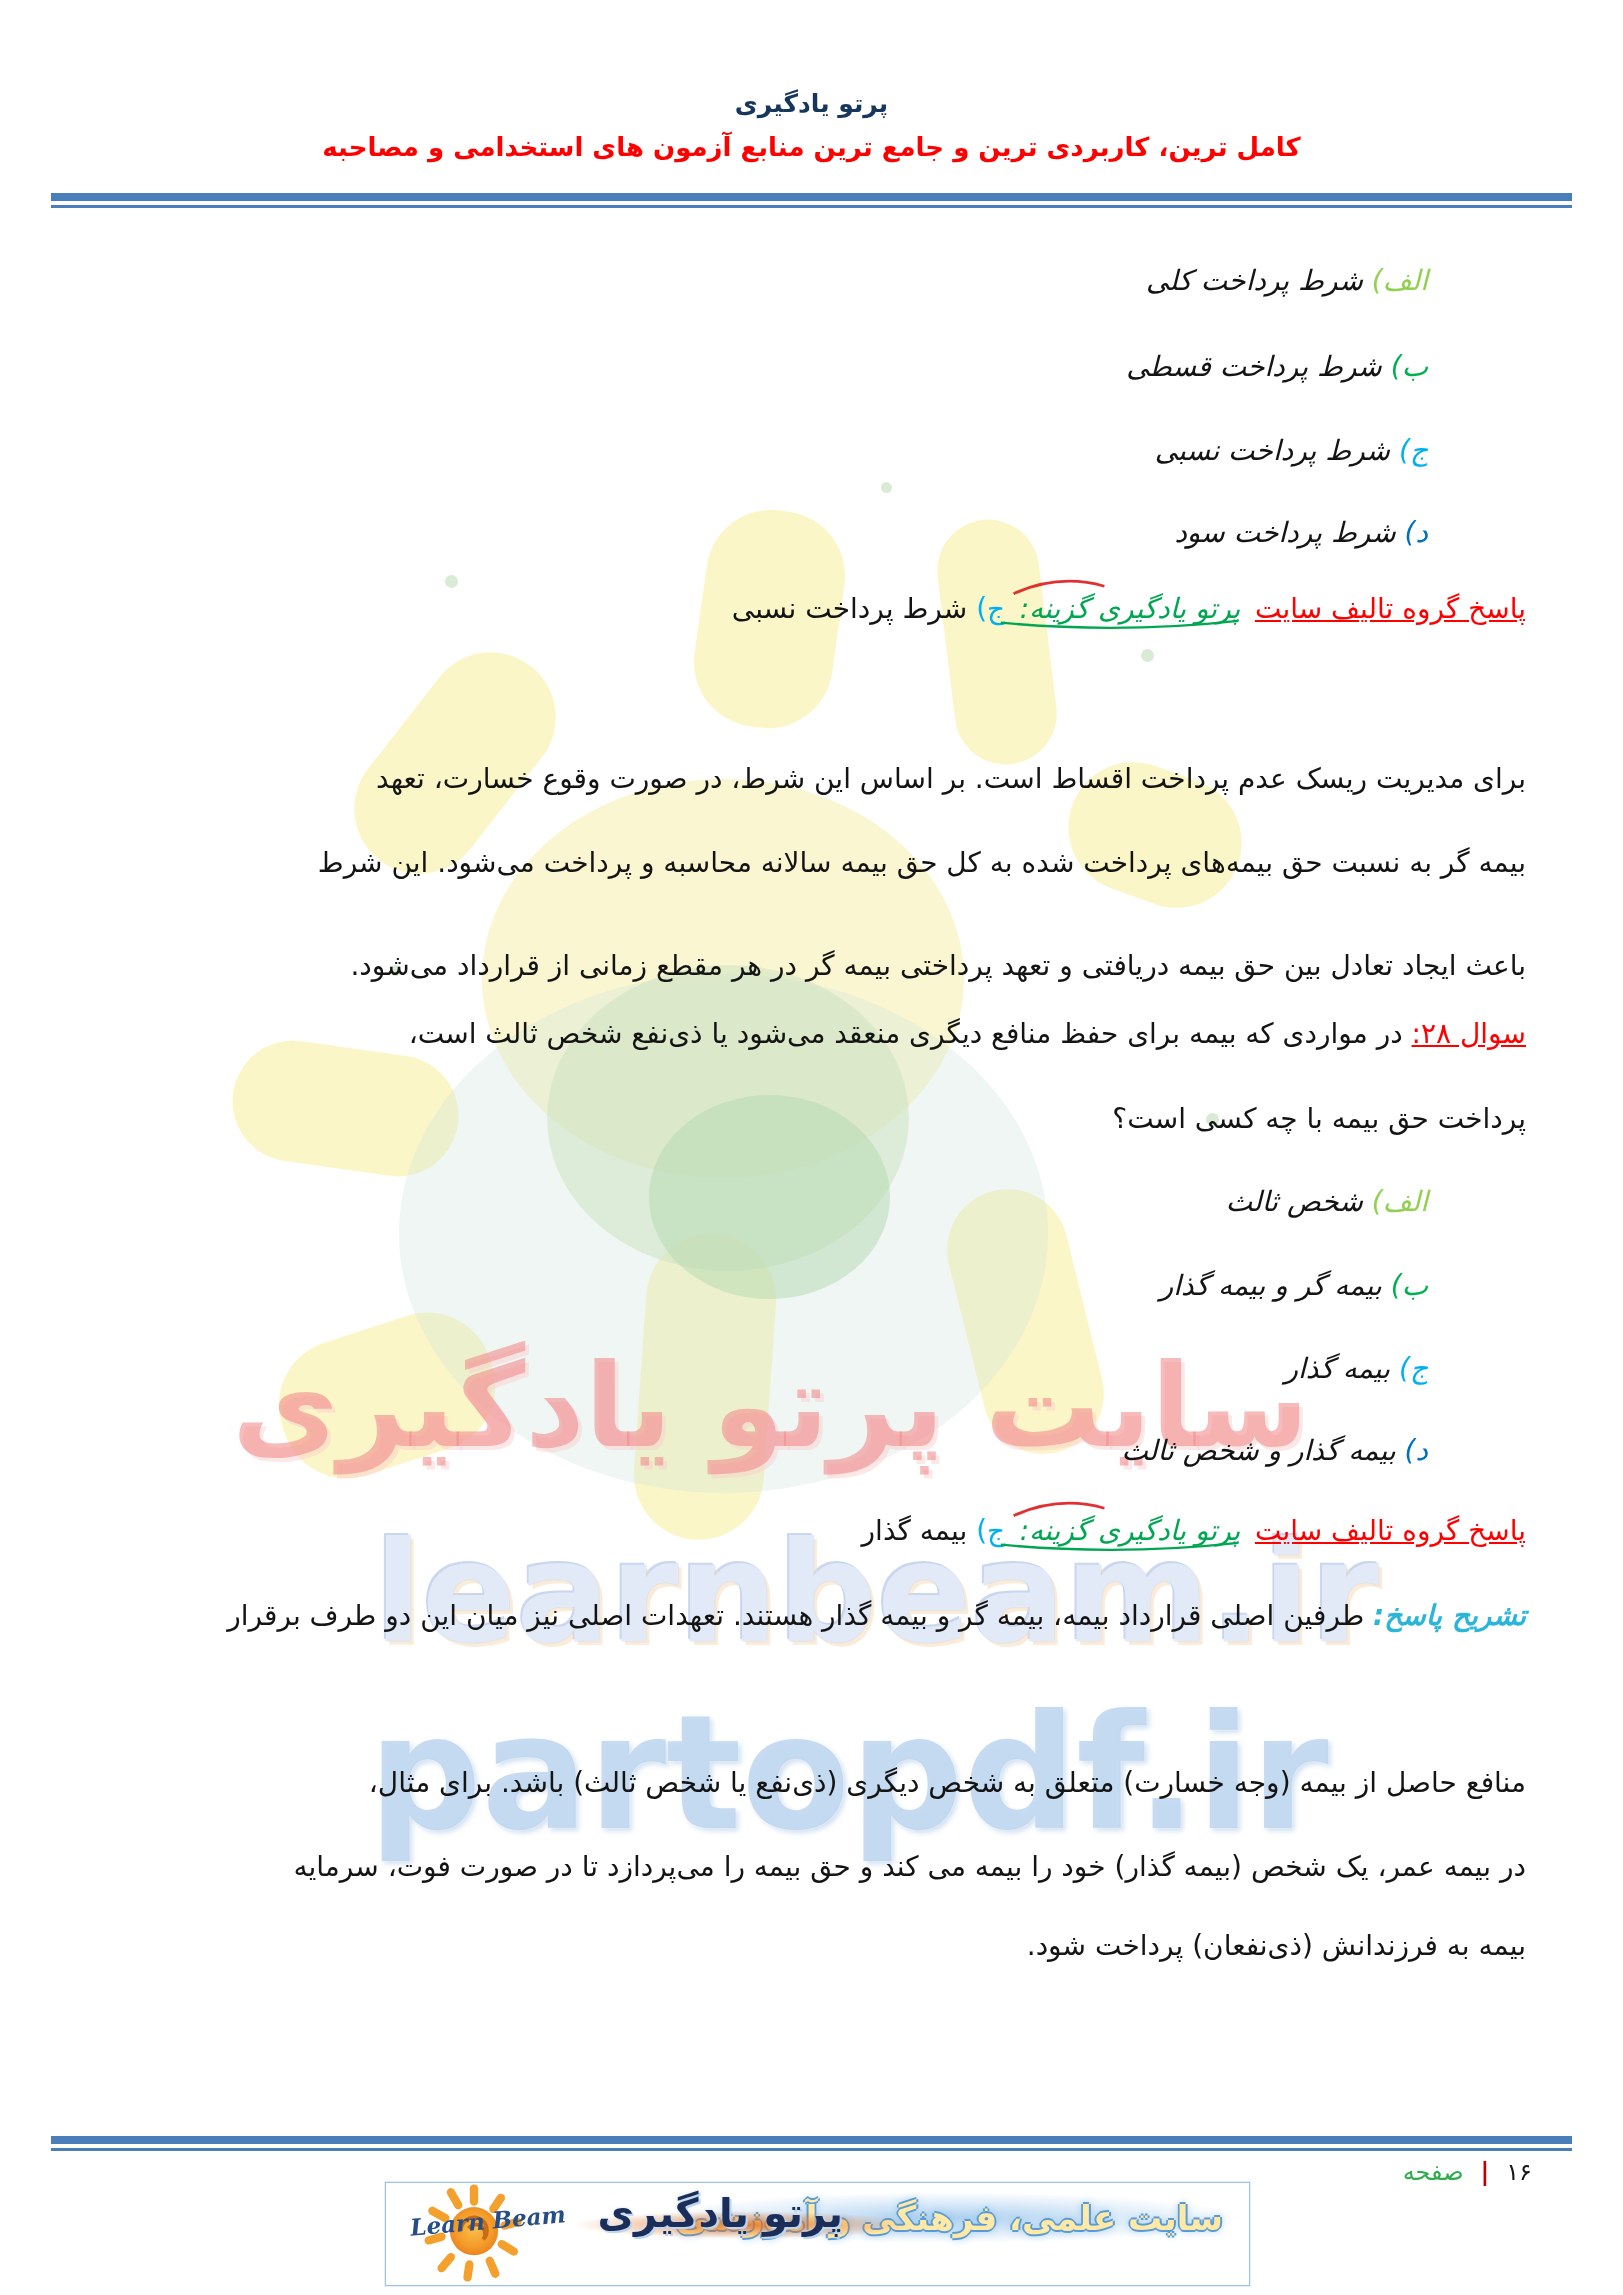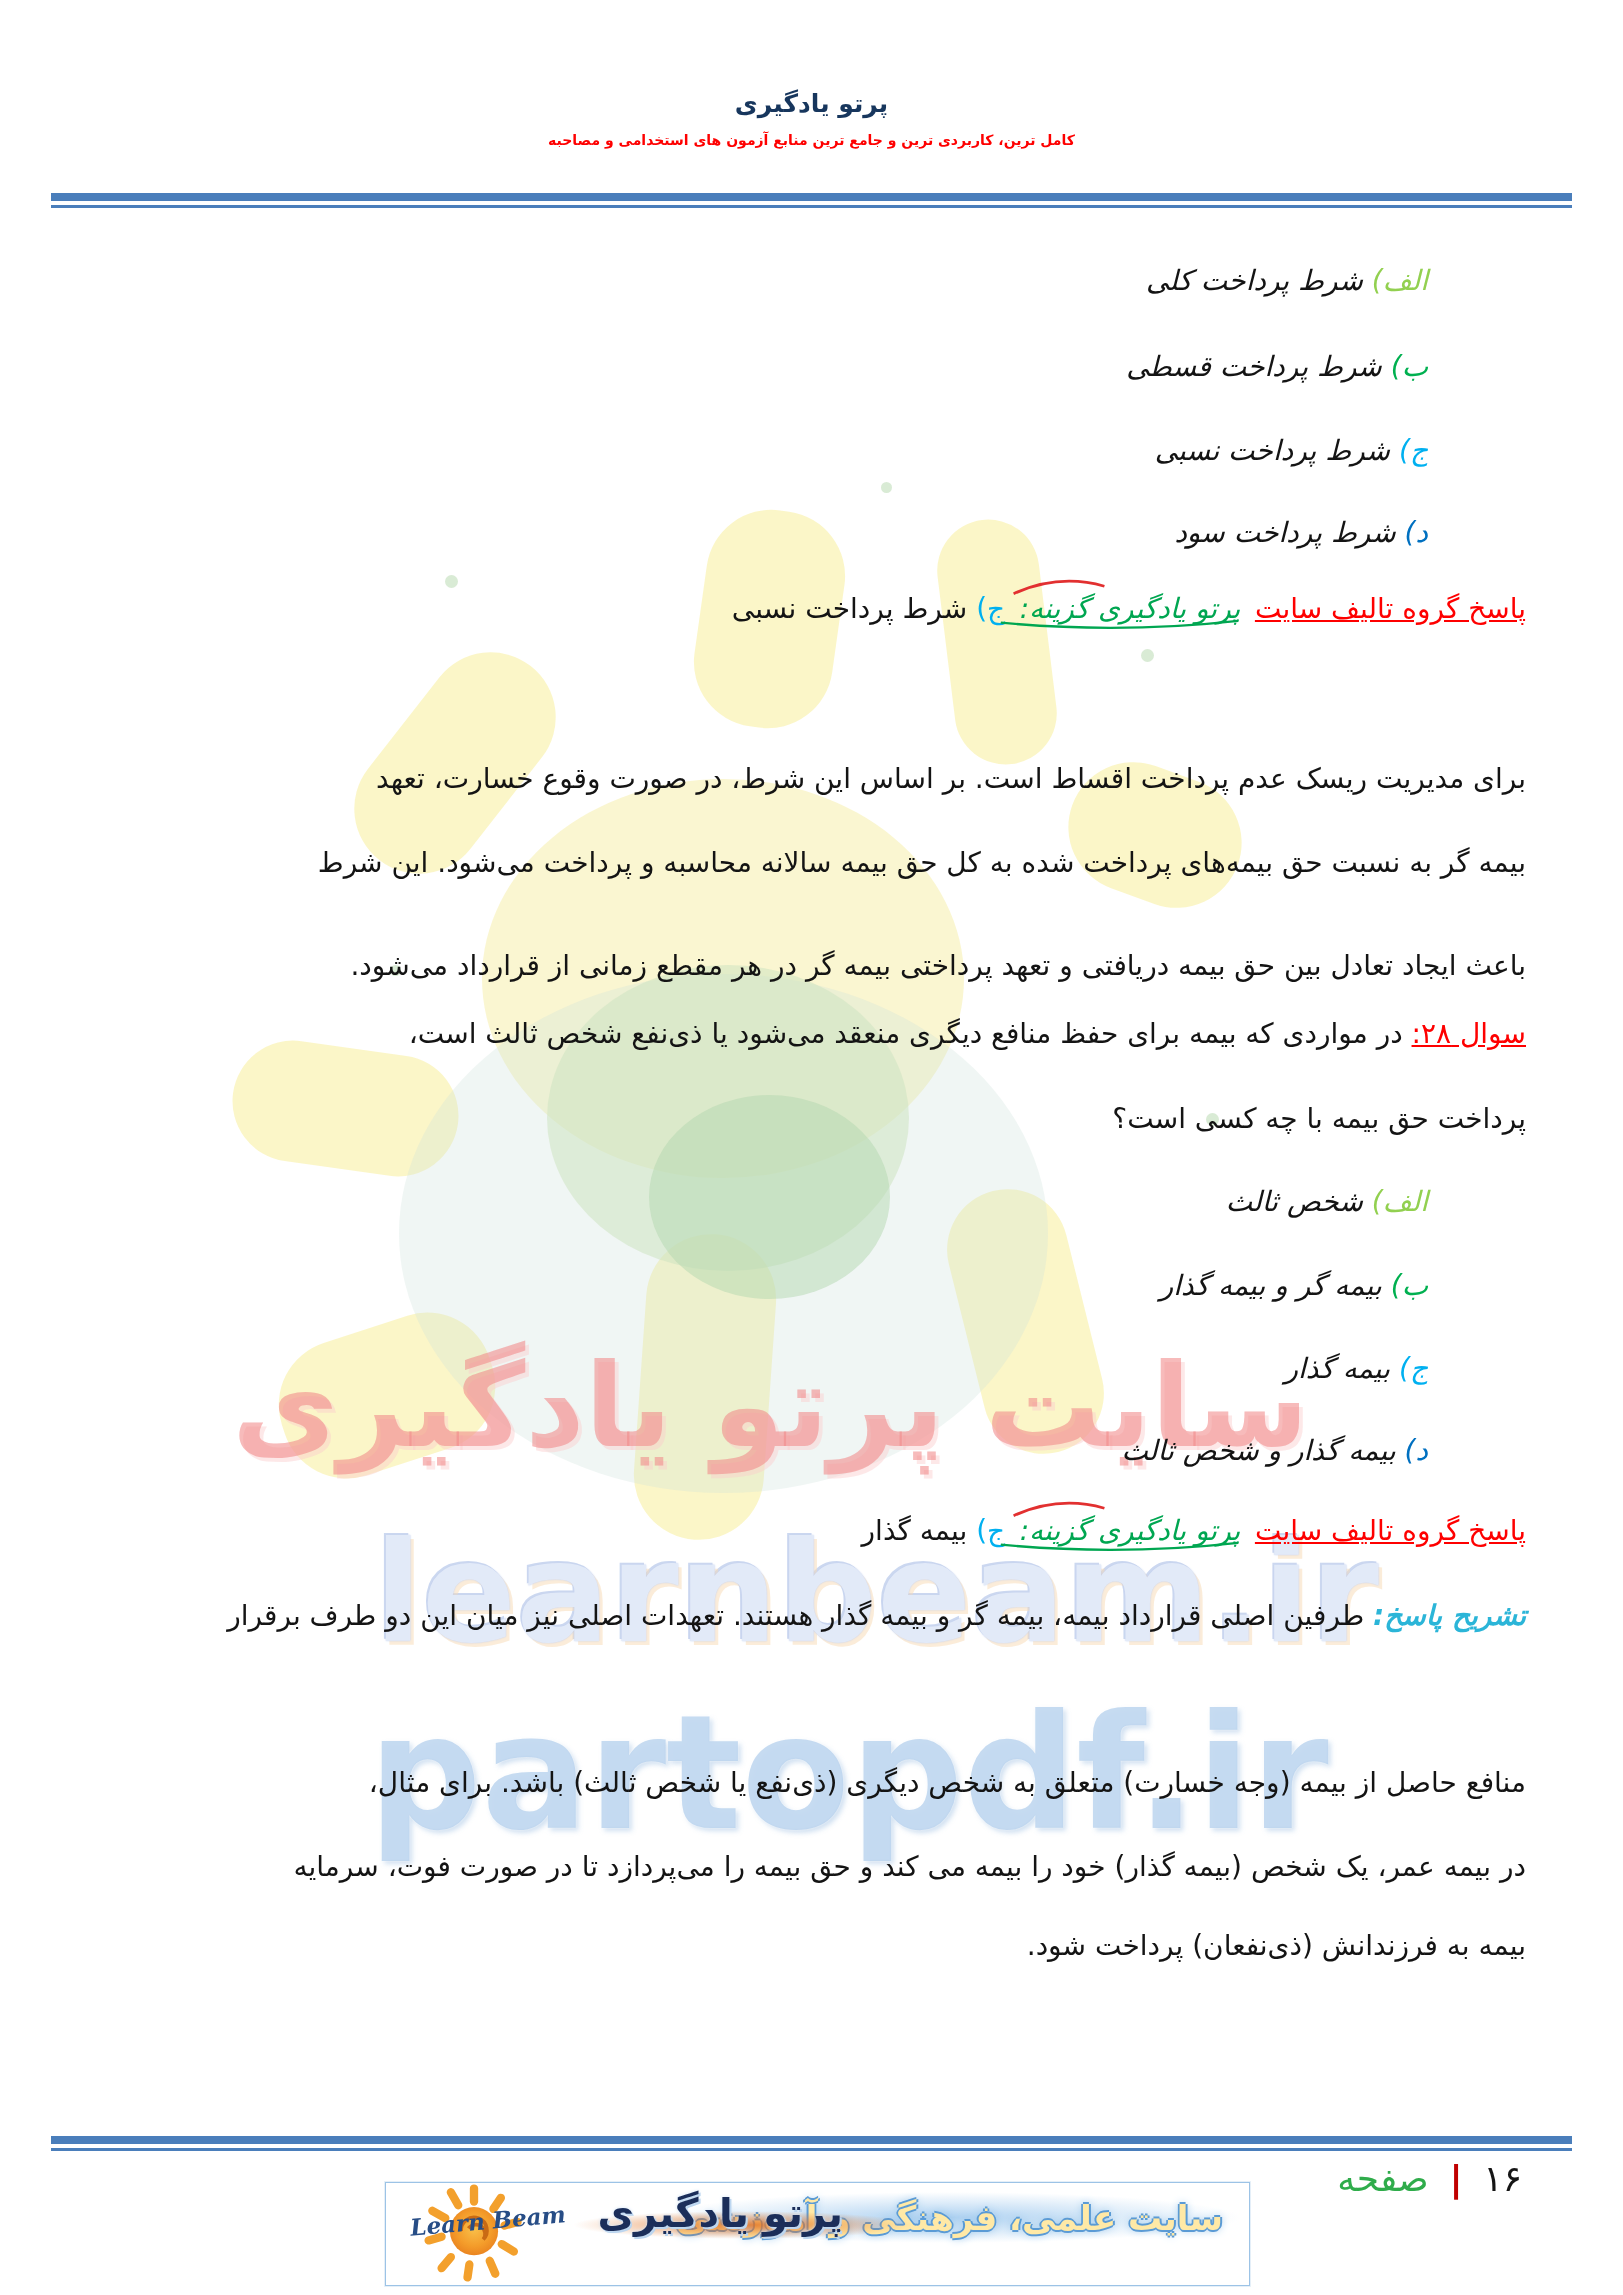--- a/index.html
+++ b/index.html
@@ -3,21 +3,21 @@
 <meta charset="utf-8">
 <style>
   html,body{margin:0;padding:0;background:#ffffff;}
   .page{position:relative;width:1623px;height:2296px;background:#ffffff;overflow:hidden;
         font-family:"DejaVu Sans",sans-serif;direction:rtl;}
 
   
   .hdr-title{position:absolute;top:89px;left:0;right:0;text-align:center;
              color:#17365d;font-size:25px;font-weight:bold;z-index:3;}
   .hdr-sub{position:absolute;top:132px;left:0;right:0;text-align:center;
-           color:#fe0000;font-size:14px;font-weight:bold;z-index:3;}
+           color:#fe0000;font-size:26px;font-weight:bold;z-index:3;}
   .rule{position:absolute;left:51px;right:51px;background:#4a7ebb;z-index:3;}
   .rule-top-thick{top:193px;height:8.3px;}
   .rule-top-thin{top:205px;height:2.8px;}
   .rule-bot-thick{top:2136px;height:8.3px;}
   .rule-bot-thin{top:2148px;height:2.8px;}
 
   
   .line{position:absolute;right:97px;left:83px;text-align:right;font-size:28px;
         color:#141414;white-space:nowrap;z-index:3;}
   .opt{right:195px;font-style:italic;}
@@ -40,21 +40,21 @@
            font-size:116px;font-weight:bold;color:rgba(242,137,137,.58);
            text-shadow:3.7px 3.7px 0 rgba(250,205,205,.45);white-space:nowrap;z-index:1;}
   .wm-latin{position:absolute;direction:ltr;text-align:center;font-weight:bold;
             font-family:"DejaVu Sans",sans-serif;white-space:nowrap;z-index:1;}
   .wm-learn{top:1512px;left:241px;right:111px;font-size:139px;color:rgba(228,235,249,.95);
             text-shadow:0 0 1.9px #bfcdec,3.7px 3.7px 0 rgba(247,220,185,.55),-1.9px -1.9px 0 #ccd8f0;}
   .wm-parto{top:1681px;left:260px;right:186px;font-size:158px;color:rgba(151,189,229,.55);
             text-shadow:0 0 1.9px rgba(255,255,255,.9),2.8px 2.8px 5.6px rgba(120,165,215,.35);}
 
   
-  .pagenum{position:absolute;top:2158px;right:101px;font-size:36px;z-index:3;}
+  .pagenum{position:absolute;top:2158px;right:91px;font-size:24px;z-index:3;}
   .pagenum .num{color:#151515;}
   .pagenum .bar{color:#c00000;font-weight:bold;padding:0 9.3px;}
   .pagenum .lbl{color:#2fac4b;}
   .banner{position:absolute;left:385px;top:2182px;width:863px;height:102px;background:#fff;
           border:1.9px solid #9cc3e6;box-shadow:0 0 0 0.9px #e3eef8;z-index:3;}
   .tagline{position:absolute;right:9.3px;top:9.3px;font-size:34px;font-weight:bold;color:#ffe9a6;
            padding:5.6px 16.7px;border-radius:37px;
            background:radial-gradient(closest-side,rgba(140,190,235,.70),rgba(140,190,235,0));
            text-shadow:-1.9px 0 0 #5b9bd5,1.9px 0 0 #5b9bd5,0 -1.9px 0 #5b9bd5,0 1.9px 0 #5b9bd5,0 0 9.3px #8fc0e8;
            white-space:nowrap;}

